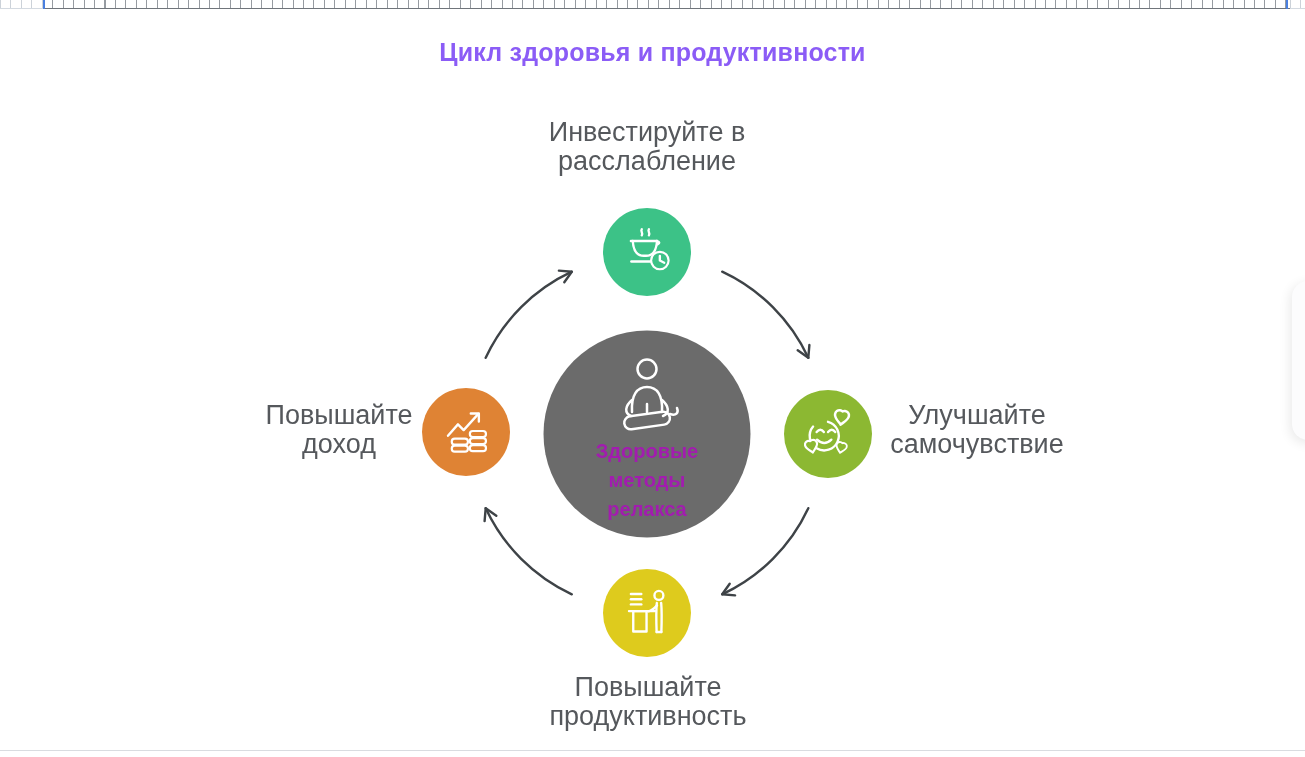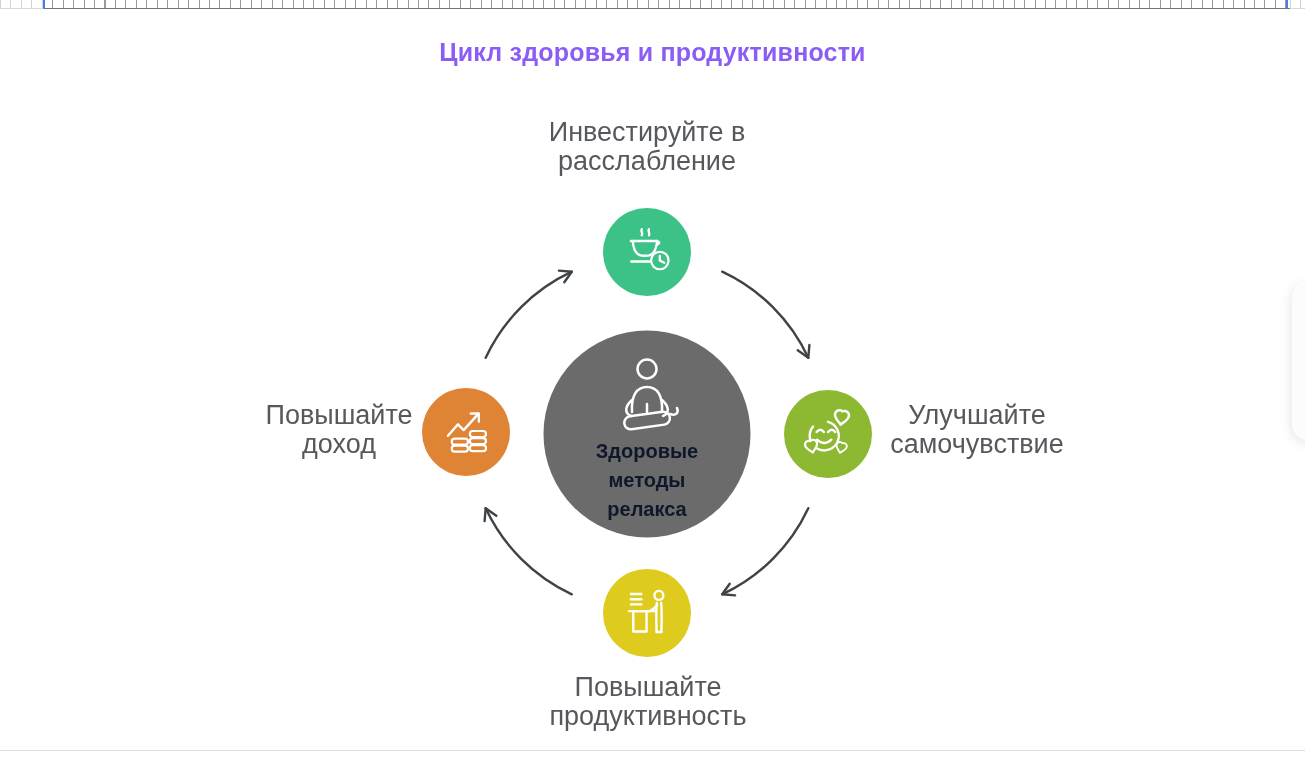--- a/index.html
+++ b/index.html
@@ -32,21 +32,21 @@
   .label-left{left:219px;top:401px;width:240px;}
 
   
   .node{position:absolute;width:88px;height:88px;}
   .node-top-pos{left:603px;top:208px;}
   .node-right-pos{left:784px;top:390px;}
   .node-bottom-pos{left:603px;top:569px;}
   .node-left-pos{left:422px;top:388px;}
   .center-wrap{position:absolute;left:543px;top:330px;width:208px;height:208px;}
   .center-text{position:absolute;left:0;top:107px;width:208px;text-align:center;
-               color:#0f172a;font-size:20px;font-weight:600;line-height:29px;}
+               color:#a21caf;font-size:20px;font-weight:600;line-height:29px;}
   .center-text span{display:block;}
 
   .icon-stroke{stroke:#ffffff;fill:none;stroke-width:2.5;stroke-linecap:round;stroke-linejoin:round;}
   .icon-fill{stroke:#ffffff;stroke-width:2.3;stroke-linecap:round;stroke-linejoin:round;}
 
   
   .arrows{position:absolute;left:0;top:0;pointer-events:none;}
 
   
   .side-card{position:absolute;left:1292px;top:281px;width:40px;height:159px;border-radius:16px;

